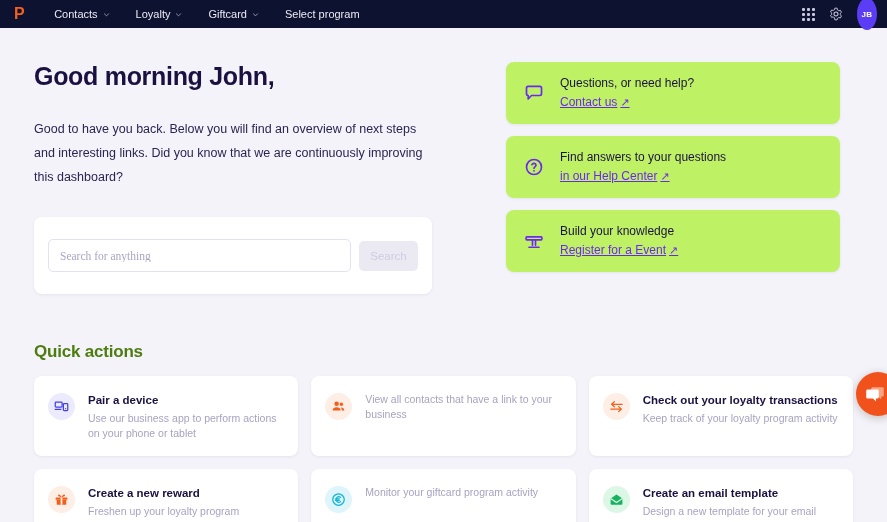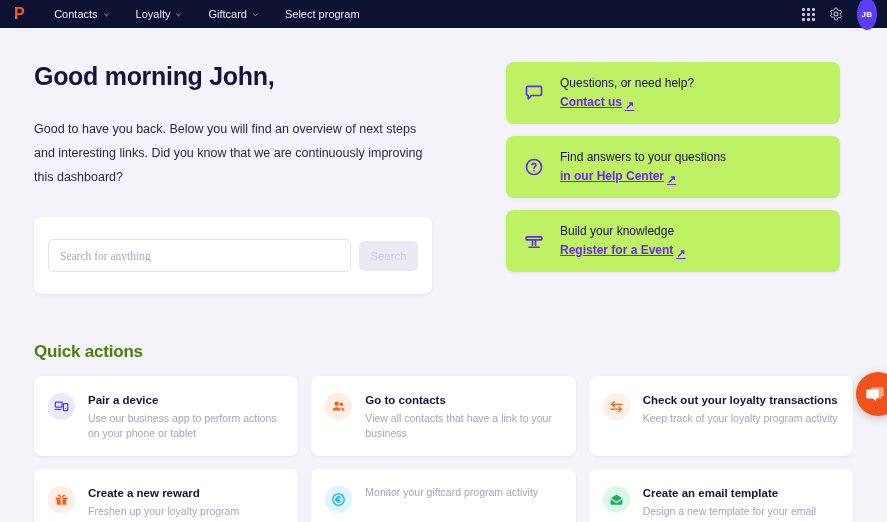--- a/index.html
+++ b/index.html
@@ -158,23 +158,22 @@
     font-size: 12px;
     color: #1b1140;
     font-weight: normal;
     line-height: 17px;
   }
   .help-link {
     font-size: 12px;
     color: #6d28f0;
     line-height: 17px;
     display: inline-flex;
-    align-items: flex-end;
+    align-items: center;
     gap: 3px;
-    font-weight: bold;
   }
   .arrow-ne { font-size: 11px; line-height: 1; }
 
   
   .qa-heading {
     font-size: 17px;
     font-weight: bold;
     color: #4d7c0f;
     margin: 48px 0 14px 0;
     letter-spacing: -0.2px;
@@ -376,21 +375,20 @@
     <div class="qa-card">
       <div class="qa-ico-wrap" style="background:#fdeee6;">
         <svg viewBox="0 0 24 24">
           <circle cx="9" cy="7.5" r="3.6" fill="#f4601b"></circle>
           <circle cx="16.6" cy="8.4" r="2.8" fill="#f4601b"></circle>
           <path d="M2.6 18.5c0-3.4 2.9-5.2 6.4-5.2s6.4 1.8 6.4 5.2z" fill="#f4601b"></path>
           <path d="M16 13.6c3.1.1 5.4 1.8 5.4 4.9h-4.2c0-1.9-.5-3.5-1.2-4.9z" fill="#f4601b"></path>
         </svg>
       </div>
       <div class="qa-text">
-        <div class="qa-title">Go to contacts</div>
         <div class="qa-desc">View all contacts that have a link to your business</div>
       </div>
     </div>
 
     <div class="qa-card">
       <div class="qa-ico-wrap" style="background:#fdeee6;">
         <svg viewBox="0 0 24 24">
           <path d="M21 8.5H4.5M8.5 4.5 4.2 8.5l4.3 4" fill="none" stroke="#f4601b" stroke-width="2.1" stroke-linecap="round" stroke-linejoin="round"></path>
           <path d="M3 16.2h16.5M15.5 12.2l4.3 4-4.3 4" fill="none" stroke="#f4601b" stroke-width="2.1" stroke-linecap="round" stroke-linejoin="round"></path>
         </svg>

